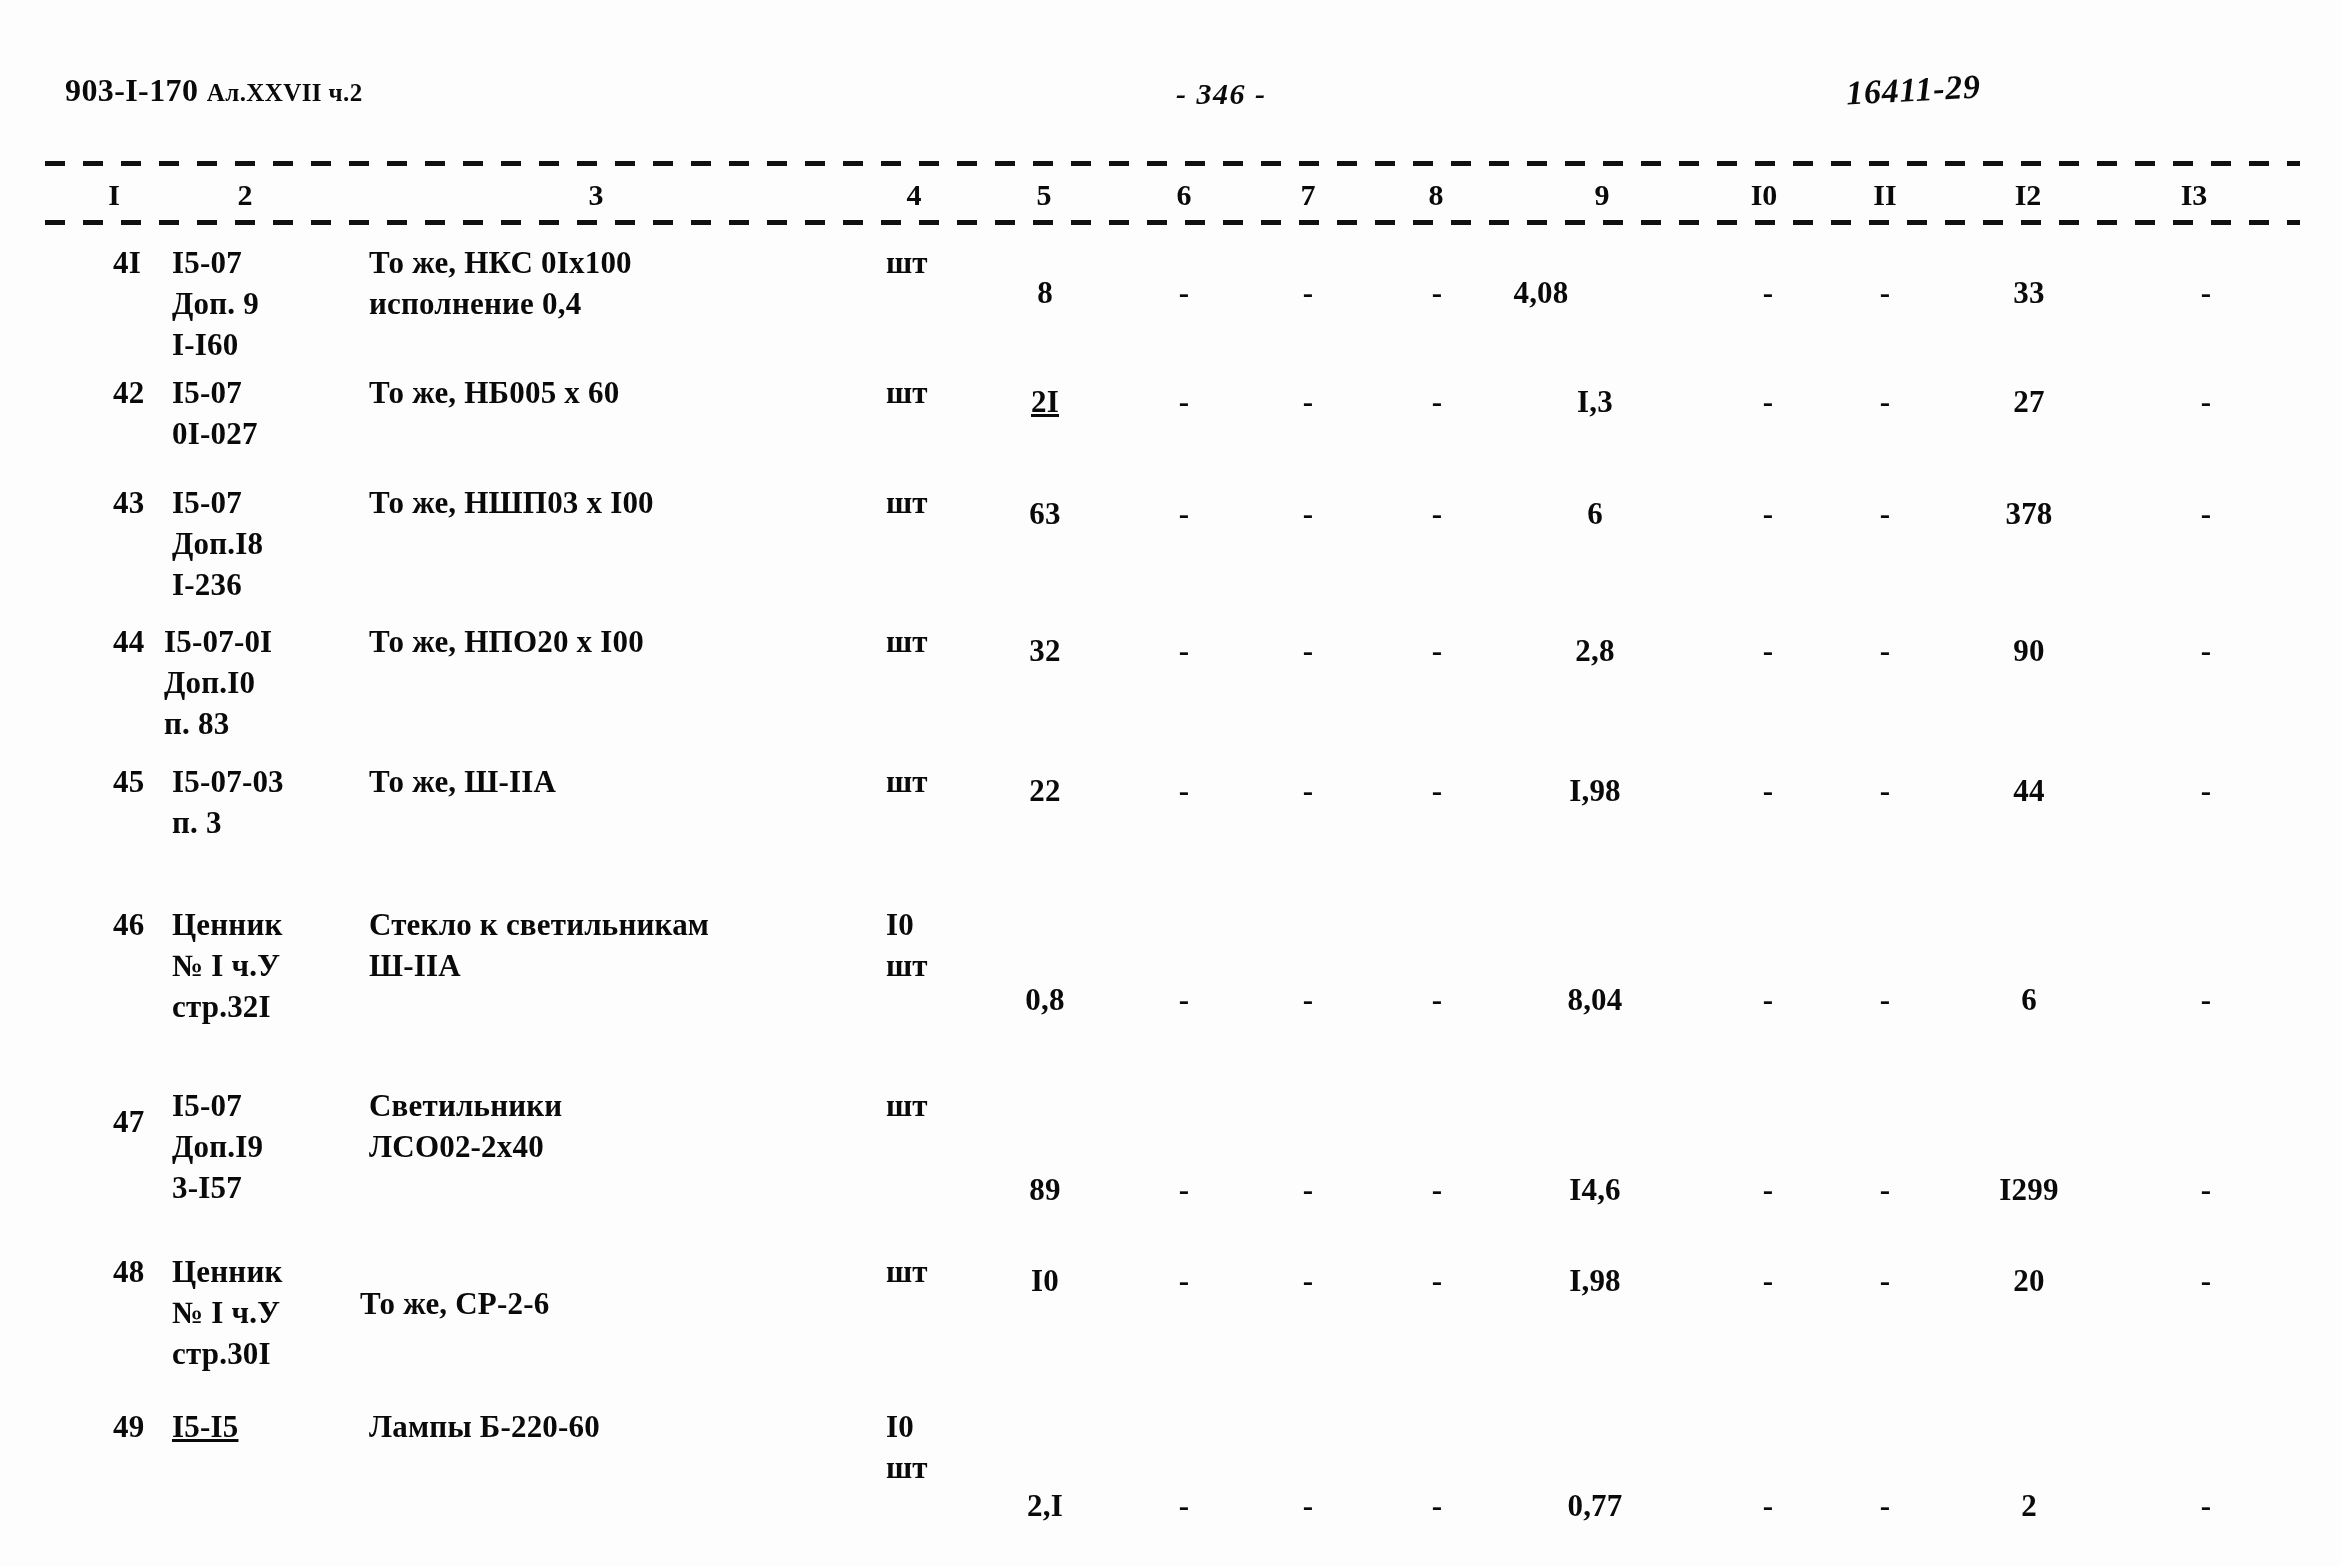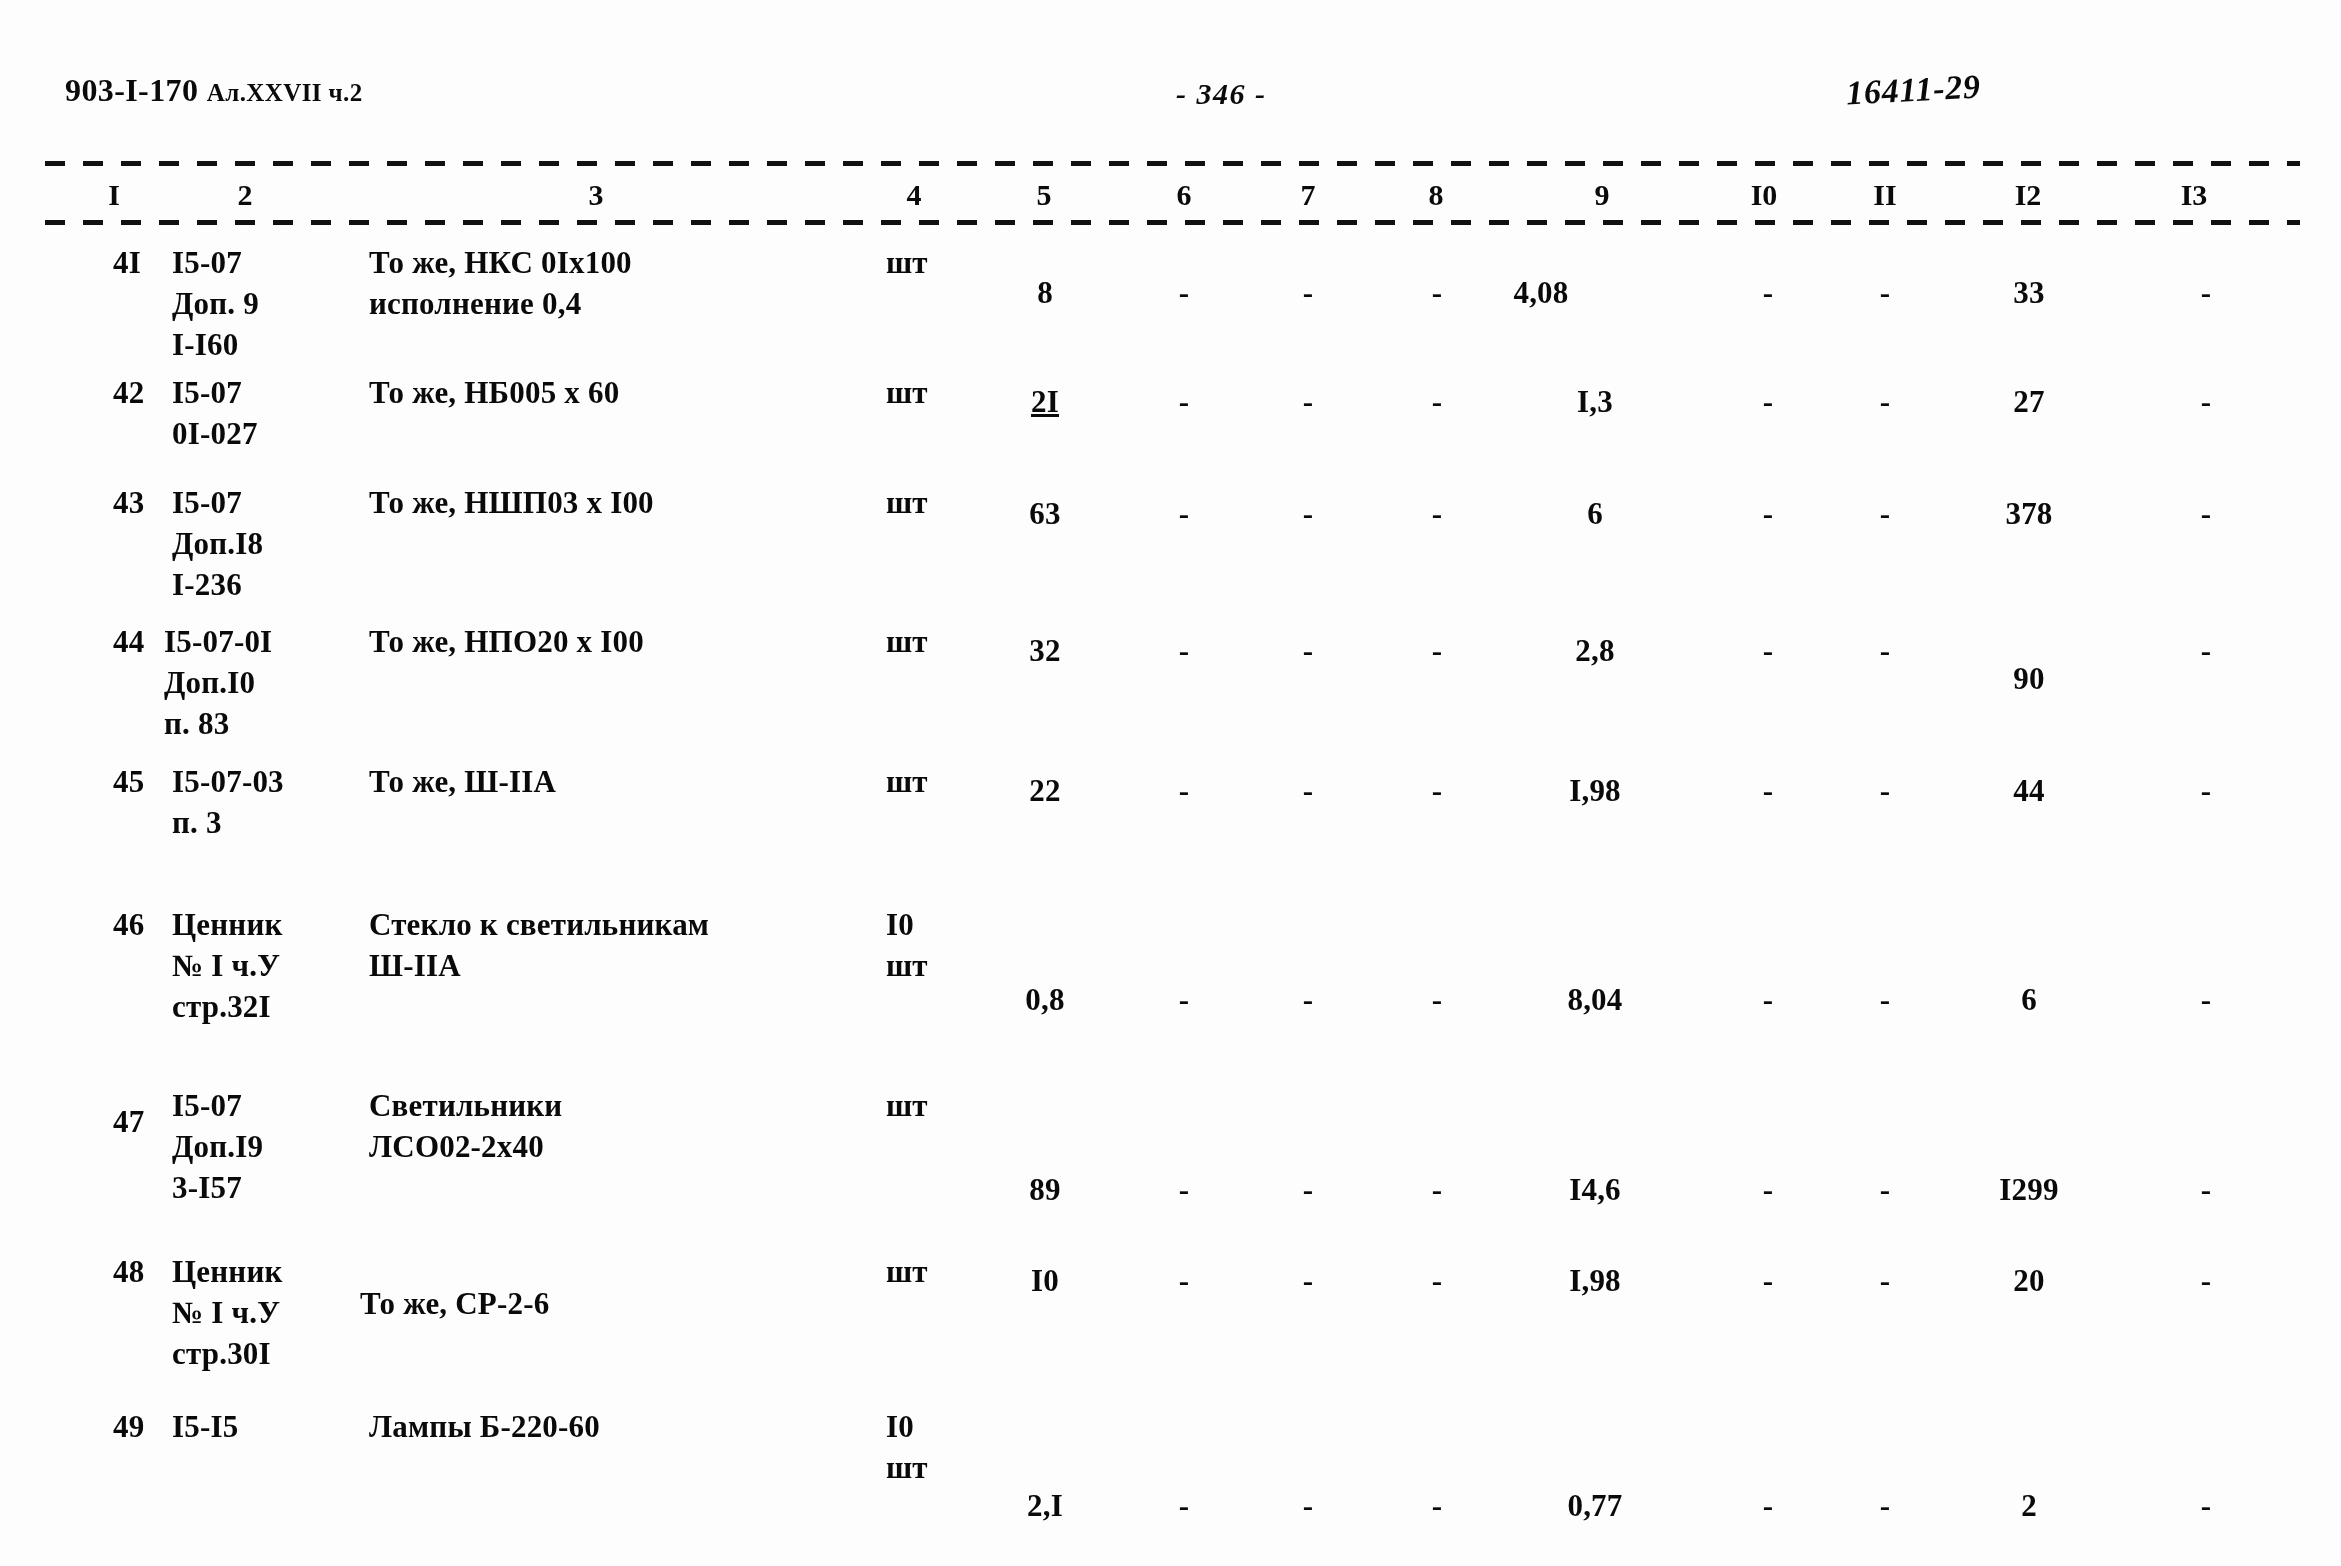--- a/index.html
+++ b/index.html
@@ -208,21 +208,21 @@
         <div class="cell c-left multiline" style="left: 164px; top: 0px;"><span>I5-07-0I</span><span>Доп.I0</span><span>п. 83</span></div>
         <div class="cell c-left multiline" style="left: 369px; top: 0px;"><span>То же, НПО20 х I00</span></div>
         <div class="cell c-left multiline" style="left: 886px; top: 0px;"><span>шт</span></div>
         <div class="cell c-mid" style="left: 992px; width: 106px; top: 9px;">32</div>
         <div class="cell c-mid" style="left: 1131px; width: 106px; top: 9px;">-</div>
         <div class="cell c-mid" style="left: 1255px; width: 106px; top: 9px;">-</div>
         <div class="cell c-mid" style="left: 1384px; width: 106px; top: 9px;">-</div>
         <div class="cell c-mid" style="left: 1542px; width: 106px; top: 9px;">2,8</div>
         <div class="cell c-mid" style="left: 1715px; width: 106px; top: 9px;">-</div>
         <div class="cell c-mid" style="left: 1832px; width: 106px; top: 9px;">-</div>
-        <div class="cell c-mid" style="left: 1976px; width: 106px; top: 9px; margin-top: 28px;">90</div>
+        <div class="cell c-mid" style="left: 1976px; width: 106px; top: 9px;">90</div>
         <div class="cell c-mid" style="left: 2153px; width: 106px; top: 9px;">-</div>
       </div>
       <div class="row" style="top: 528px;">
         <div class="cell c-left" style="left: 113px; top: 0px;">45</div>
         <div class="cell c-left multiline" style="left: 172px; top: 0px;"><span>I5-07-03</span><span>п. 3</span></div>
         <div class="cell c-left multiline" style="left: 369px; top: 0px;"><span>То же, Ш-IIА</span></div>
         <div class="cell c-left multiline" style="left: 886px; top: 0px;"><span>шт</span></div>
         <div class="cell c-mid" style="left: 992px; width: 106px; top: 9px;">22</div>
         <div class="cell c-mid" style="left: 1131px; width: 106px; top: 9px;">-</div>
         <div class="cell c-mid" style="left: 1255px; width: 106px; top: 9px;">-</div>
@@ -273,21 +273,21 @@
         <div class="cell c-mid" style="left: 1255px; width: 106px; top: 9px;">-</div>
         <div class="cell c-mid" style="left: 1384px; width: 106px; top: 9px;">-</div>
         <div class="cell c-mid" style="left: 1542px; width: 106px; top: 9px;">I,98</div>
         <div class="cell c-mid" style="left: 1715px; width: 106px; top: 9px;">-</div>
         <div class="cell c-mid" style="left: 1832px; width: 106px; top: 9px;">-</div>
         <div class="cell c-mid" style="left: 1976px; width: 106px; top: 9px;">20</div>
         <div class="cell c-mid" style="left: 2153px; width: 106px; top: 9px;">-</div>
       </div>
       <div class="row" style="top: 1173px;">
         <div class="cell c-left" style="left: 113px; top: 0px;">49</div>
-        <div class="cell c-left multiline" style="left: 172px; top: 0px;"><span>I5-I5</span></div>
+        <div class="cell c-left multiline" style="left: 172px; top: 0px; text-decoration: underline;"><span>I5-I5</span></div>
         <div class="cell c-left multiline" style="left: 369px; top: 0px;"><span>Лампы Б-220-60</span></div>
         <div class="cell c-left multiline" style="left: 886px; top: 0px;"><span>I0</span><span>шт</span></div>
         <div class="cell c-mid" style="left: 992px; width: 106px; top: 79px;">2,I</div>
         <div class="cell c-mid" style="left: 1131px; width: 106px; top: 79px;">-</div>
         <div class="cell c-mid" style="left: 1255px; width: 106px; top: 79px;">-</div>
         <div class="cell c-mid" style="left: 1384px; width: 106px; top: 79px;">-</div>
         <div class="cell c-mid" style="left: 1542px; width: 106px; top: 79px;">0,77</div>
         <div class="cell c-mid" style="left: 1715px; width: 106px; top: 79px;">-</div>
         <div class="cell c-mid" style="left: 1832px; width: 106px; top: 79px;">-</div>
         <div class="cell c-mid" style="left: 1976px; width: 106px; top: 79px;">2</div>

